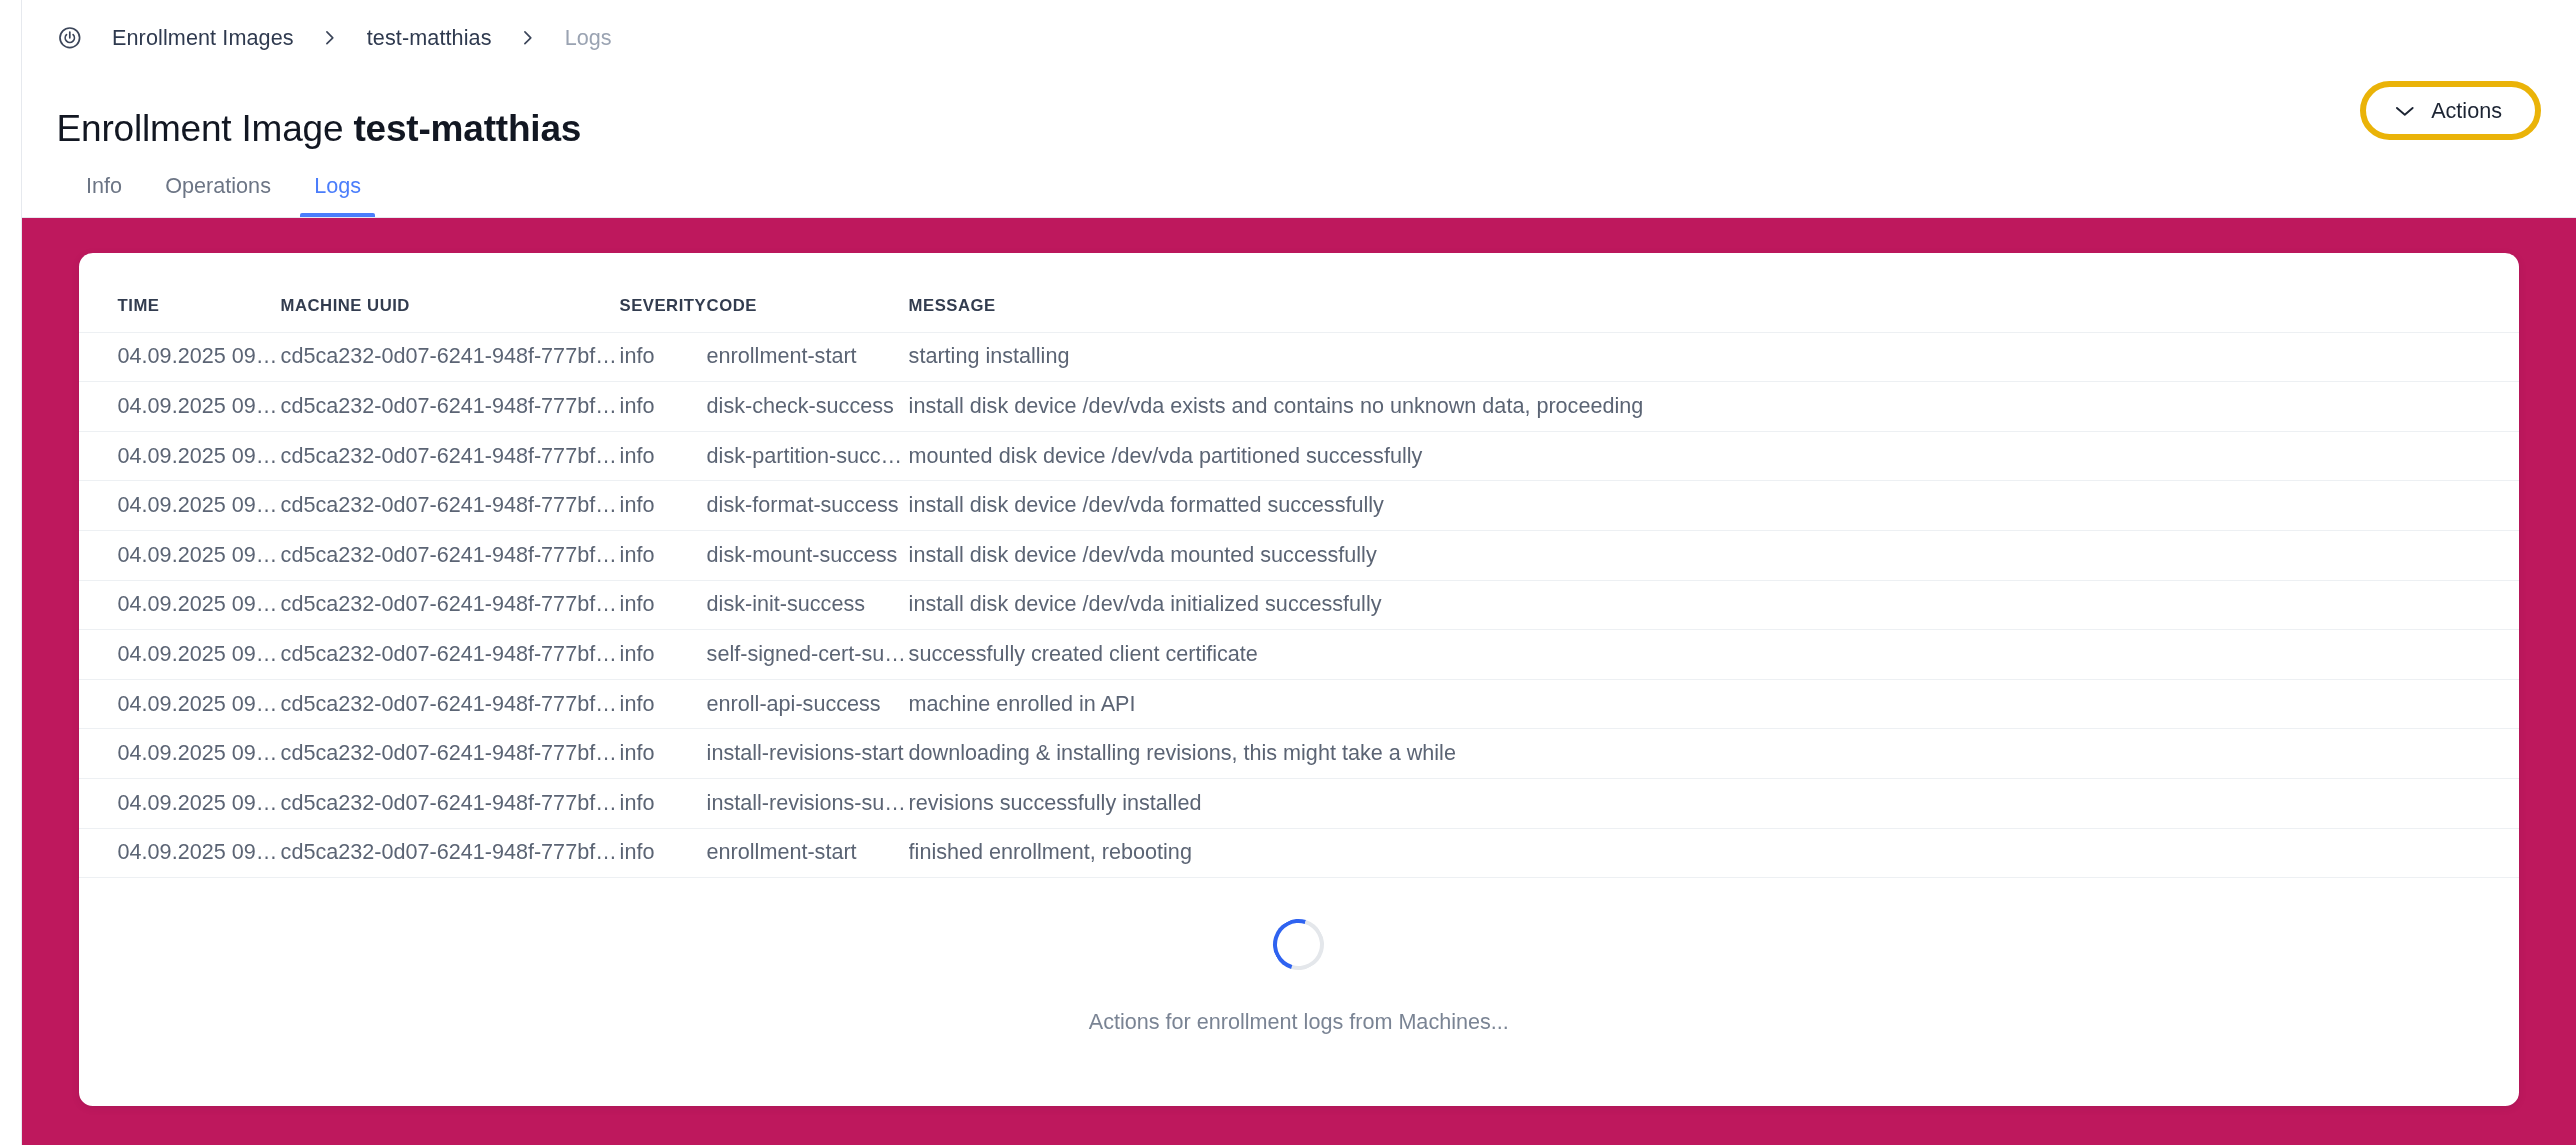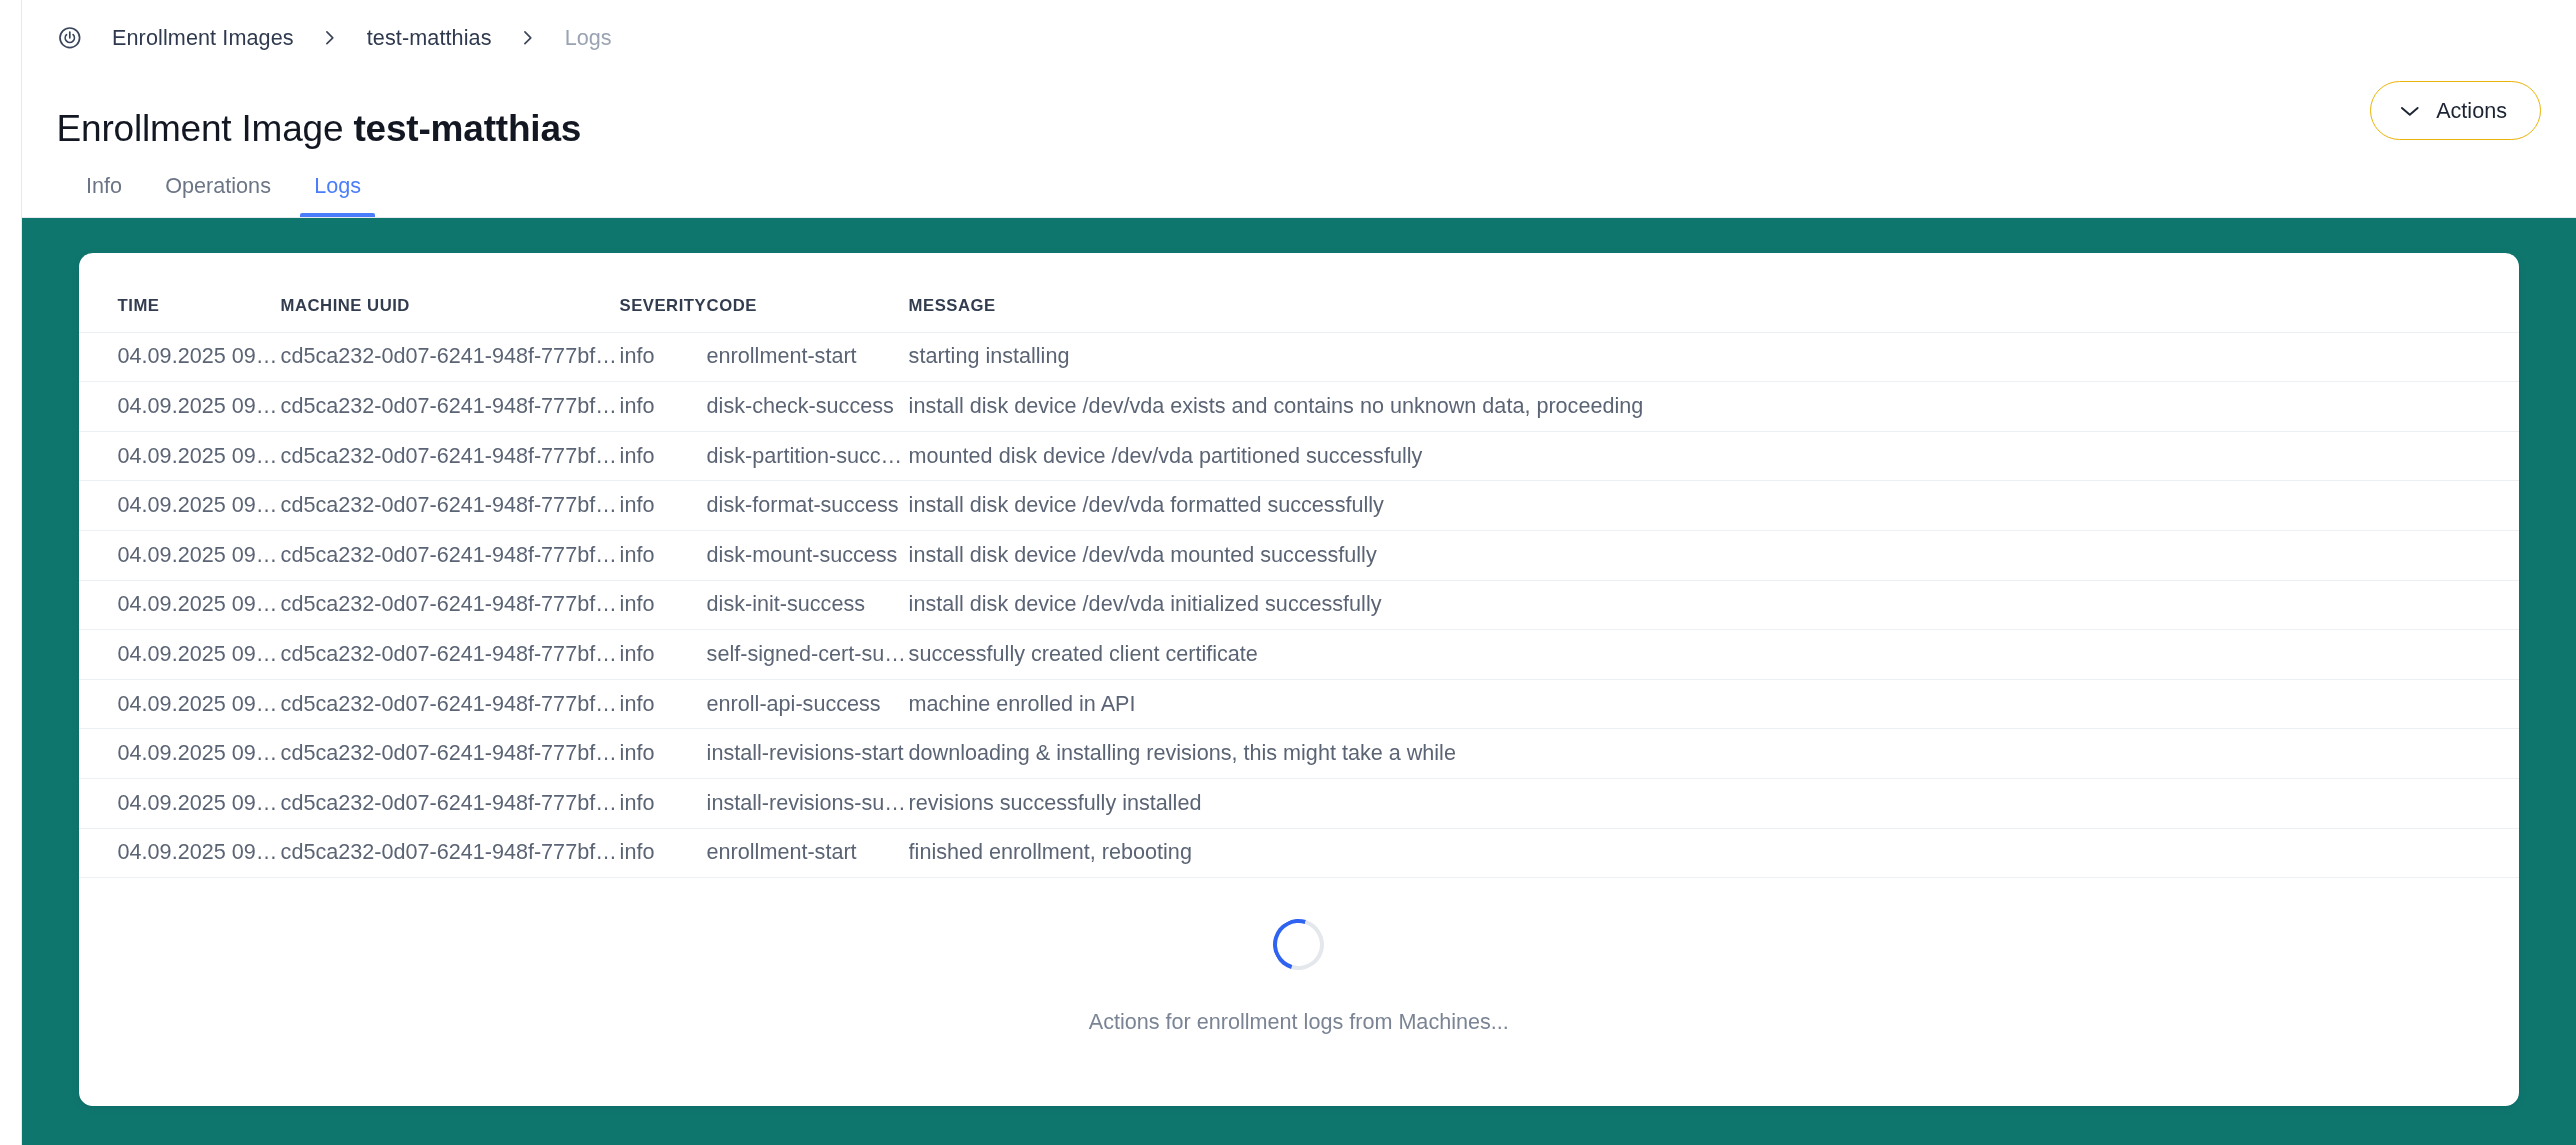--- a/index.html
+++ b/index.html
@@ -99,21 +99,21 @@
     margin-top: 36px;
   }
   .page-title b { font-weight: 700; }
 
   .actions-btn {
     display: inline-flex;
     align-items: center;
     gap: 16px;
     height: 59px;
     padding: 0 33px 0 27.6px;
-    border: 1px solid #eab308;
+    border: 6px solid #eab308;
     border-radius: 983px;
     background: #ffffff;
     font-size: 21.6px;
     color: #1c2433;
     cursor: pointer;
     white-space: nowrap;
   }
   .actions-btn .chev { display: inline-flex; color: #1c2433; }
 
   
@@ -142,21 +142,21 @@
     position: absolute;
     left: 7.9px; right: 7.9px; bottom: 0;
     height: 3.9px;
     background: #4a7dfb;
     border-radius: 2px 2px 0 0;
   }
 
   
   .page-body {
     flex: 1 1 auto;
-    background: #0f766e;
+    background: #be185d;
     padding: 35px 57px 39px 57px;
     overflow: hidden;
   }
 
   .card {
     background: #ffffff;
     border-radius: 13.8px;
     box-shadow: 0 2px 9.8px rgba(23,35,60,.07), 0 1px 2px rgba(23,35,60,.05);
     padding: 0 0 43px 0;
     min-height: 100%;

